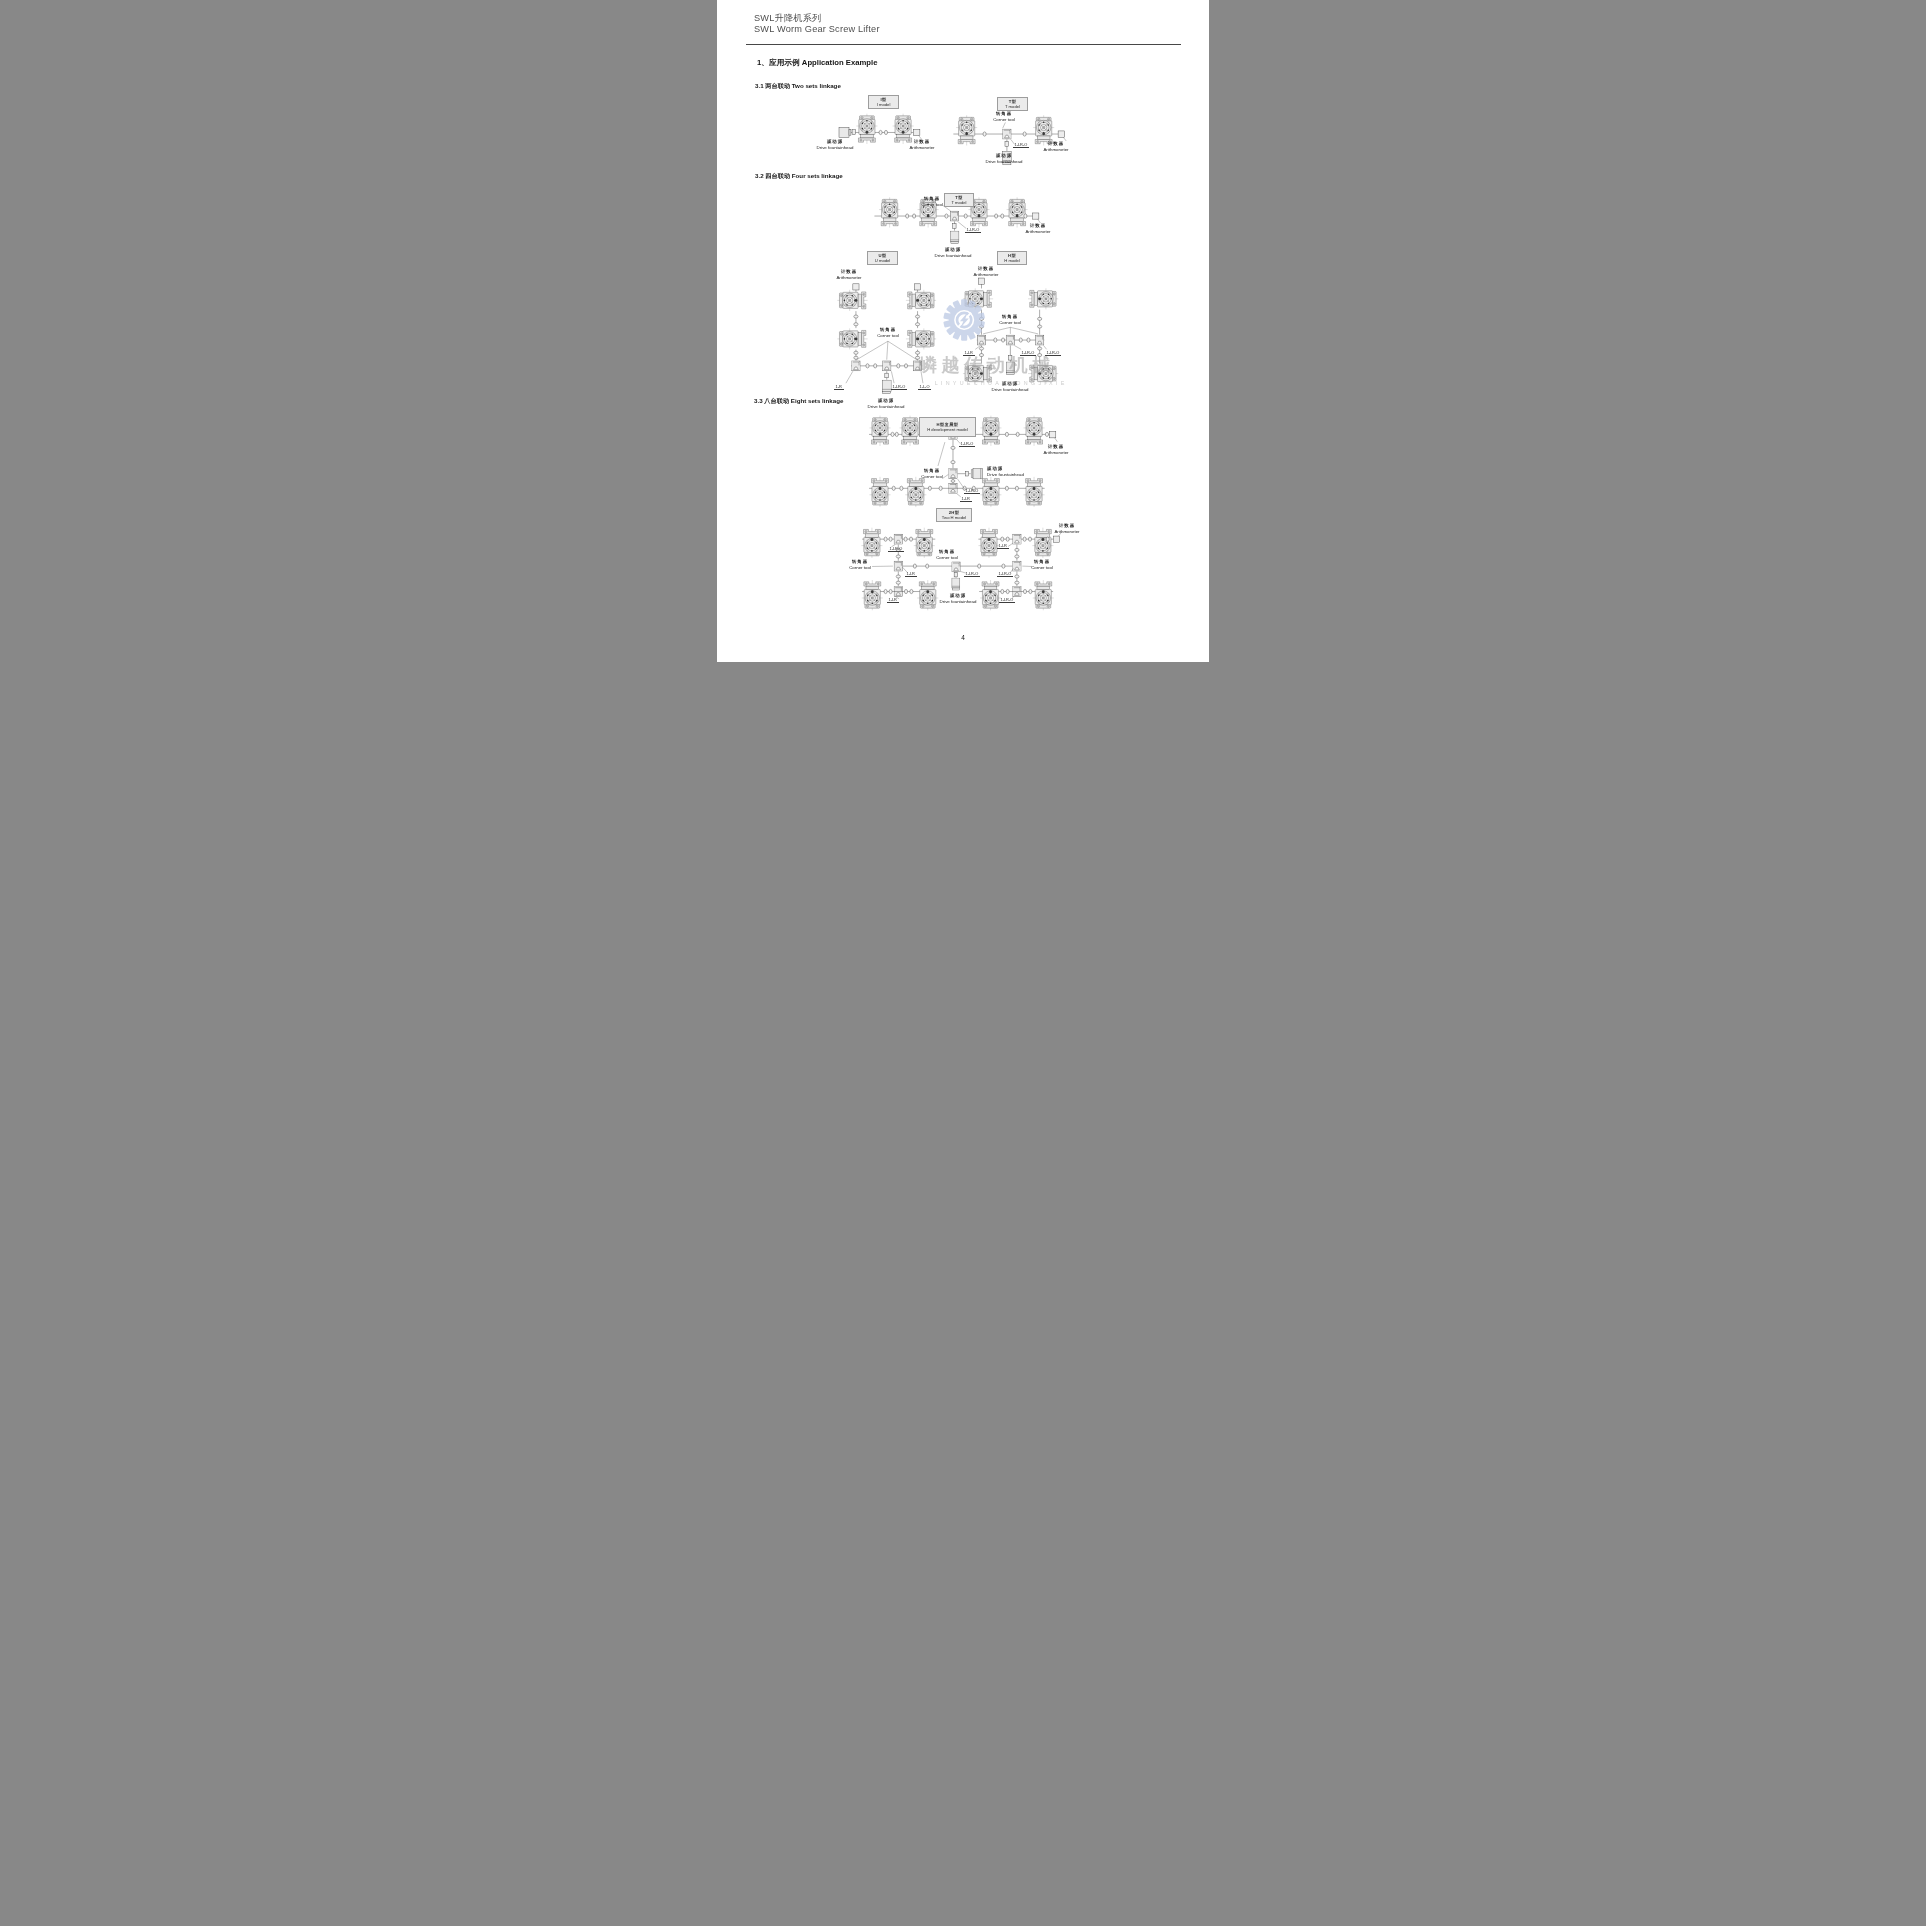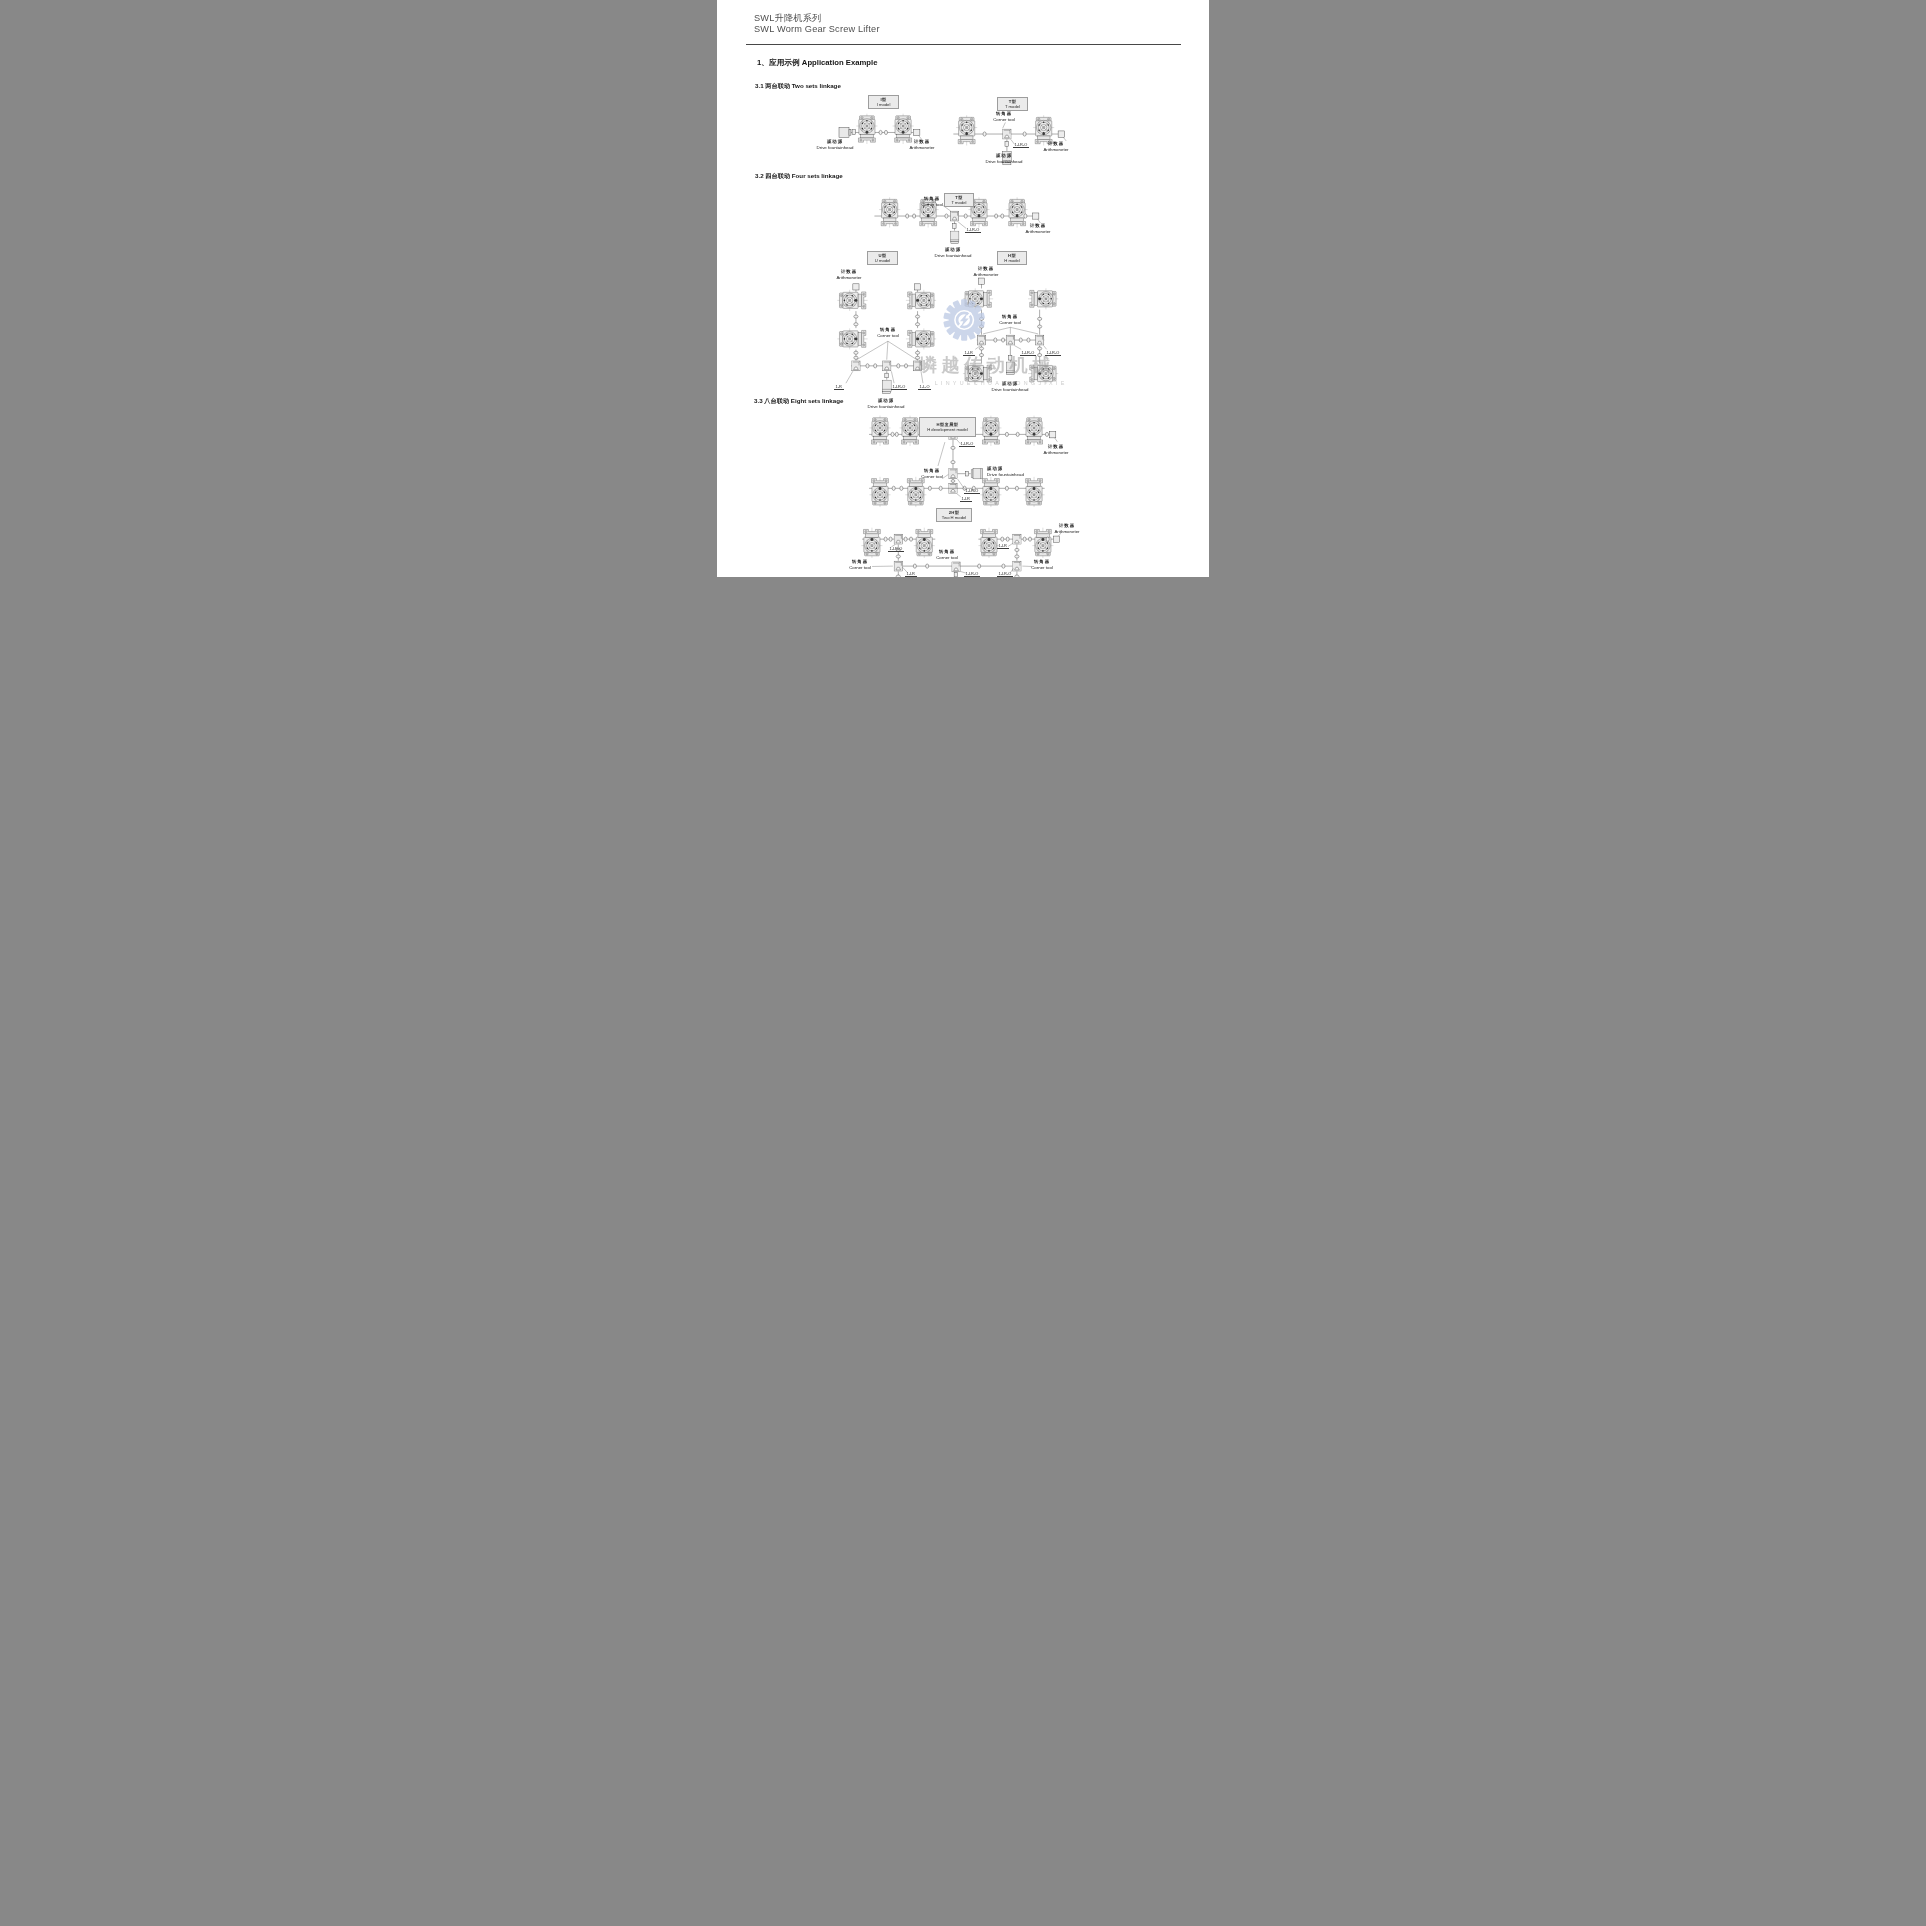--- a/index.html
+++ b/index.html
@@ -1,16 +1,16 @@
 <!DOCTYPE html>
 <html style="font-size:6.2px"><head>
 <meta charset="utf-8">
 <style>
   html,body{margin:0;padding:0;background:#888;}
-  .page{position:relative;width:492px;height:577px;margin:0 auto;background:#ffffff;
+  .page{position:relative;width:492px;height:662px;margin:0 auto;background:#ffffff;
         font-family:"Liberation Sans",sans-serif;overflow:hidden;}
   .doc-title{position:absolute;left:37px;color:#4f4f4f;font-weight:500;letter-spacing:0.2px;
              font-size:9.2px;white-space:nowrap;}
   .rule{position:absolute;left:28.5px;top:44px;width:435px;height:1.3px;background:#474747;}
   .sec{position:absolute;font-weight:700;color:#161616;white-space:nowrap;}
   .mbox{position:absolute;background:#ebebeb;border:0.5px solid #4c4c4c;outline:0.4px solid #9d9d9d;
         outline-offset:-1.3px;display:flex;flex-direction:column;align-items:center;
         justify-content:center;color:#2a2a2a;line-height:1.25;z-index:3;}
   .mbox .cn{font-size:4.2px;font-weight:600;letter-spacing:0.4px;}
   .mbox .en{font-size:4.2px;font-weight:400;}

